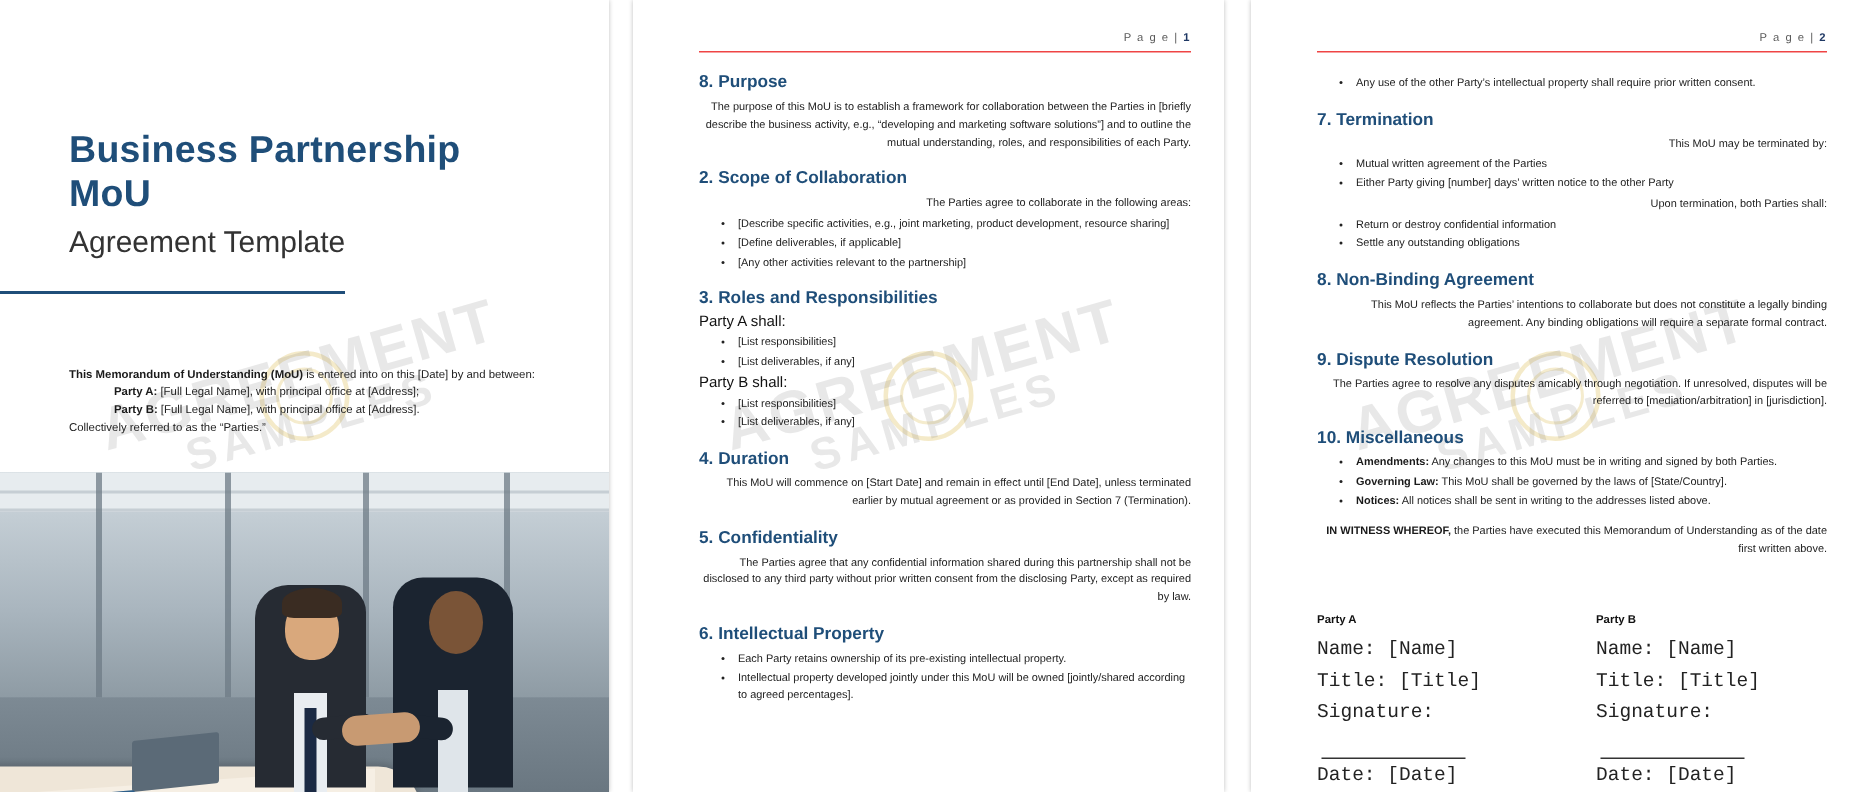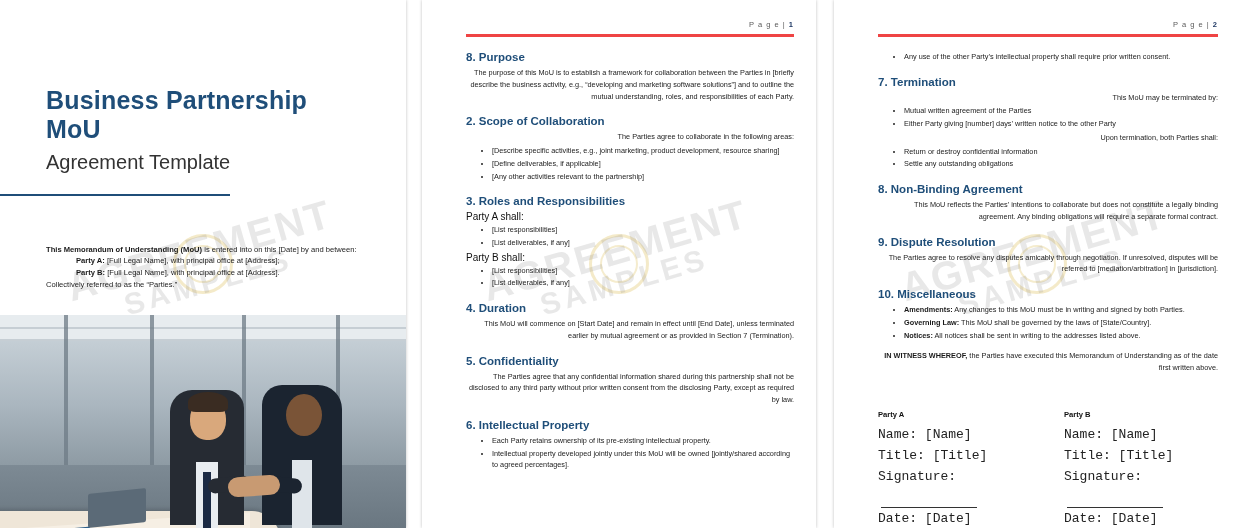--- a/index.html
+++ b/index.html
@@ -182,21 +182,21 @@
     box-sizing: border-box;
   }
   .page2 .tpage-inner { padding-left: 44px; padding-right: 22px; }
   .page3 .tpage-inner { padding-left: 44px; padding-right: 22px; }
   .pg-num {
     text-align: right;
     font-size: 7.5px;
     color: #5a5a5a;
     letter-spacing: 1px;
     padding-bottom: 5px;
-    border-bottom: 3px solid #ef4444;
+    border-bottom: 1px solid #ef4444;
     margin-bottom: 14px;
   }
   .pg-num b { color: #1f3864; }
   .sec-h {
     color: #1f4e79;
     font-size: 11.5px;
     font-weight: bold;
     margin: 13px 0 4px 0;
   }
   .sec-h.first { margin-top: 0; }

